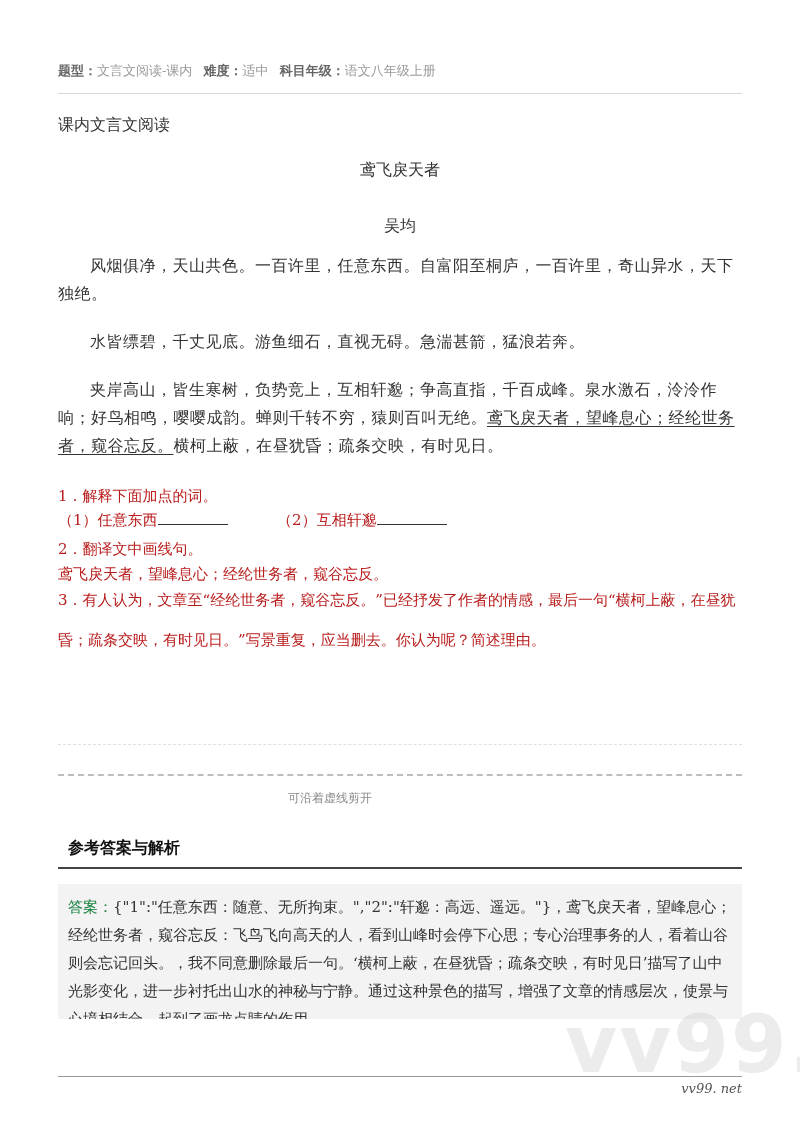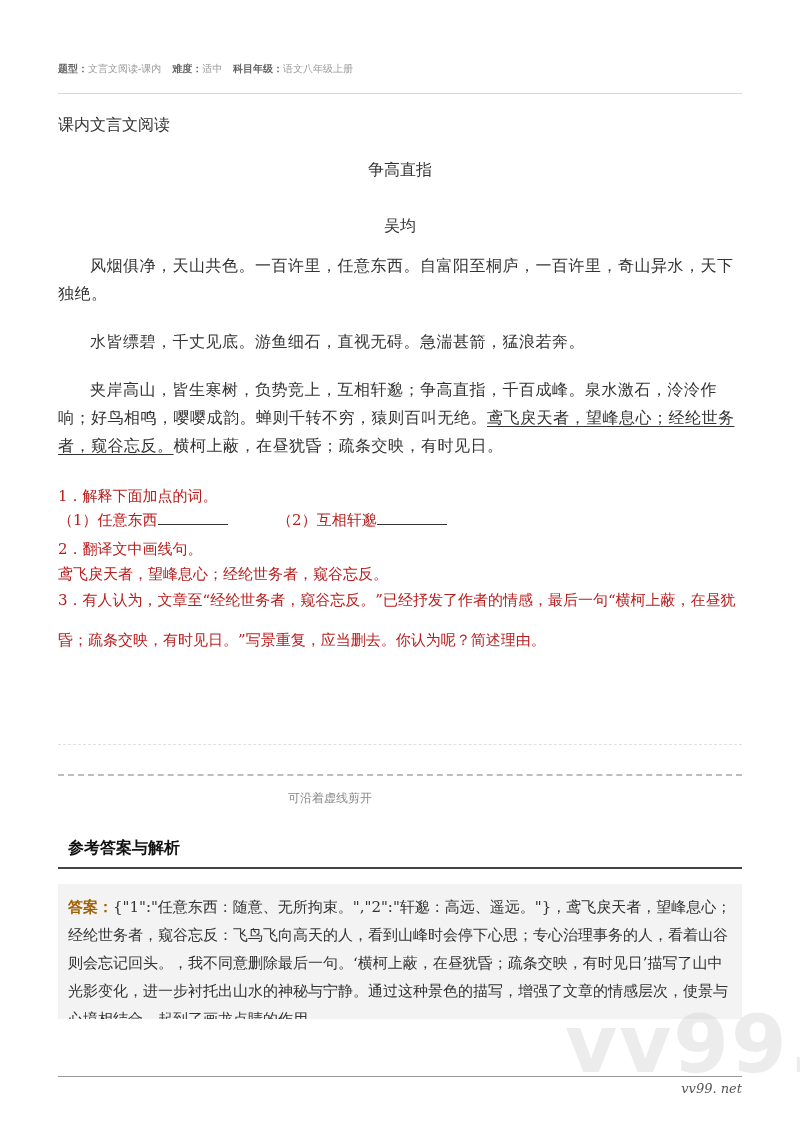--- a/index.html
+++ b/index.html
@@ -3,22 +3,22 @@
   <meta charset="utf-8">
   <style>
     html, body { margin: 0; padding: 0; background: #ffffff; }
     body {
       width: 800px; height: 1131px; position: relative; overflow: hidden;
       font-family: "DejaVu Serif", "Liberation Serif", serif;
       color: #222;
     }
     .meta-bar {
       position: absolute; left: 58px; top: 62px; width: 684px;
-      font-size: 10px; color: #888;
-      font-family: Liberation Sans, sans-serif;
+      font-size: 13px; color: #888;
+      font-family: Liberation Serif, serif;
       white-space: nowrap;
     }
     .meta-bar .k { font-weight: bold; color: #666; }
     .meta-bar .v { color: #999; margin-right: 8px; }
     .meta-rule {
       position: absolute; left: 58px; top: 93px; width: 684px; height: 0;
       border-top: 1px solid #d8d8d8;
     }
     .section-title {
       position: absolute; left: 58px; top: 115px; font-size: 16px; color: #333;
@@ -51,21 +51,21 @@
       font-family: "DejaVu Sans", "Liberation Sans", sans-serif;
     }
     .ans-rule {
       position: absolute; left: 58px; top: 867px; width: 684px; height: 0; border-top: 2px solid #444;
     }
     .ans-box {
       position: absolute; left: 58px; top: 884px; width: 684px; height: 135px;
       background: #f3f3f3; box-sizing: border-box; padding: 9px 10px 0 10px;
       font-size: 15px; line-height: 28px; color: #333; overflow: hidden;
     }
-    .ans-box .lbl { font-weight: bold; color: #a16207; font-family: "DejaVu Sans", "Liberation Sans", sans-serif; }
+    .ans-box .lbl { font-weight: normal; color: #15803d; font-family: "DejaVu Sans", "Liberation Sans", sans-serif; }
     .watermark {
       position: absolute; left: 565px; top: 1005px; font-size: 80px; font-weight: bold;
       color: rgba(200,200,200,0.35); font-family: "DejaVu Sans", "Liberation Sans", sans-serif;
       letter-spacing: 2px; pointer-events: none; line-height: 1;
     }
     .ans-box .txt { position: relative; z-index: 2; }
     .foot-rule {
       position: absolute; left: 58px; top: 1076px; width: 684px; height: 0; border-top: 1px solid #999;
     }
     .foot-site {
@@ -78,21 +78,21 @@
 
 <div class="meta-bar">
   <span class="k">题型：</span><span class="v">文言文阅读-课内</span>
   <span class="k">难度：</span><span class="v">适中</span>
   <span class="k">科目年级：</span><span class="v">语文八年级上册</span>
 </div>
 <div class="meta-rule"></div>
 
 <div class="section-title">课内文言文阅读</div>
 
-<div class="center-line" style="top:160px;">争高直指</div>
+<div class="center-line" style="top:160px;">鸢飞戾天者</div>
 <div class="center-line" style="top:216px;">吴均</div>
 
 <div class="para" style="top:252px;">风烟俱净，天山共色。一百许里，任意东西。自富阳至桐庐，一百许里，奇山异水，天下独绝。</div>
 <div class="para" style="top:328px;">水皆缥碧，千丈见底。游鱼细石，直视无碍。急湍甚箭，猛浪若奔。</div>
 <div class="para" style="top:376px;"><span>夹岸高山，皆生寒树，负势竞上，互相轩邈；争高直指，千百成峰。泉水激石，泠泠作响；好鸟相鸣，嘤嘤成韵。蝉则千转不穷，猿则百叫无绝。</span><span class="ul">鸢飞戾天者，望峰息心；经纶世务者，窥谷忘反。</span><span>横柯上蔽，在昼犹昏；疏条交映，有时见日。</span></div>
 
 <div class="q" style="top:484px;">1．解释下面加点的词。</div>
 <div class="q" style="top:508px;">
   <span>（1）任意东西</span><span class="blank"></span>
   <span style="display:inline-block;width:40px;"></span>

